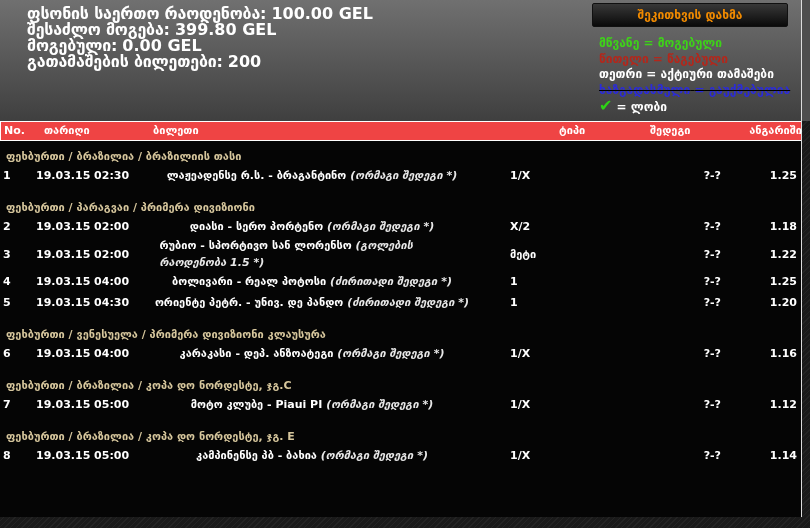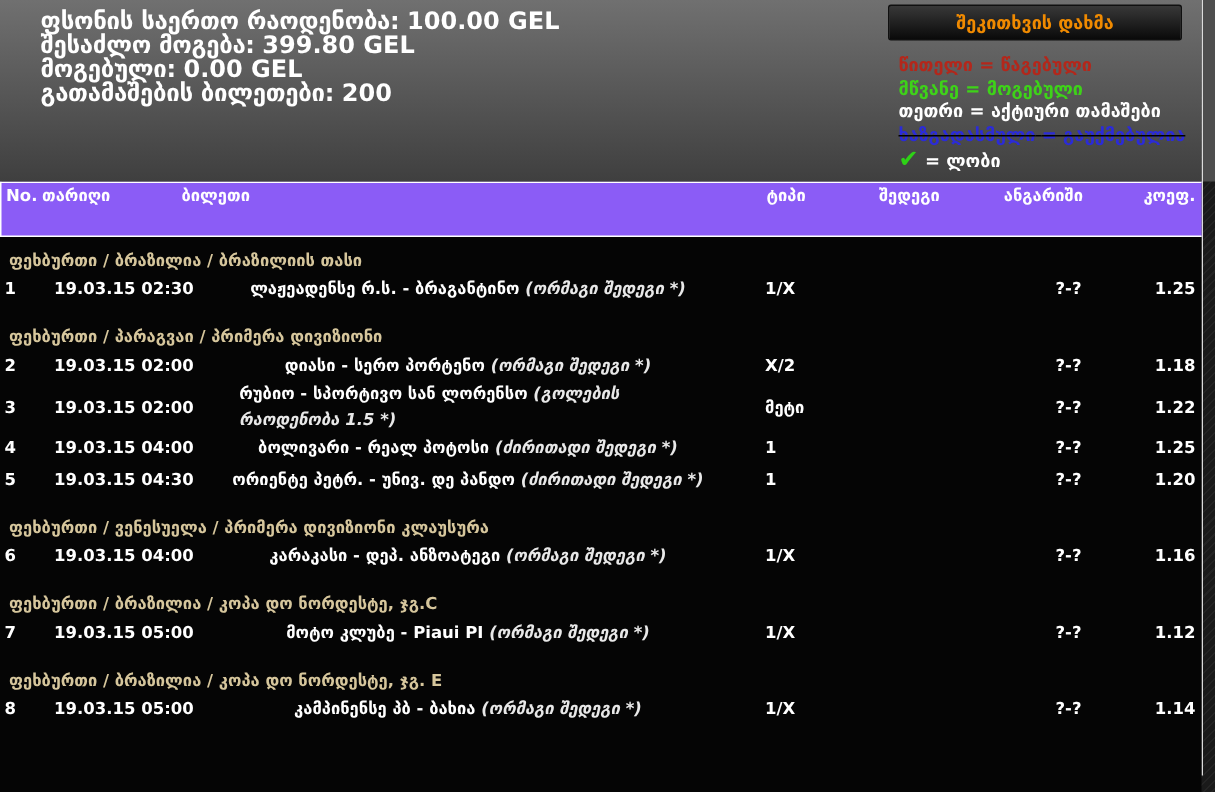--- a/index.html
+++ b/index.html
@@ -31,23 +31,23 @@
   }
 
   .legend { position:absolute; top:36px; left:599px; }
   .legend-line { font-size:12px; line-height:15.5px; font-weight:bold; white-space:nowrap; }
   .legend-line .desc { font-weight:bold; }
   .legend-line .term.check { font-size:16px; line-height:15px; }
 
   
   .grid-cols { display:grid; grid-template-columns:27px 92px 386px 76px 60px 80px 1fr; }
   .table-header {
-    height:37px; background:#8b5cf6;
+    height:20px; background:#ef4444;
     border-top:1px solid #fff; border-bottom:1px solid #fff; border-left:1px solid #fff;
-    color:#fff; font-weight:bold; font-size:11px; line-height:18px;
+    color:#fff; font-weight:bold; font-size:11px; line-height:18px;gap:16px;
   }
   .table-header .h-no { padding-left:3px; }
   .table-header .h-date { padding-left:0; }
   .table-header .h-ticket { padding-left:1px; }
   .table-header .h-type { padding-left:5px; }
   .table-header .h-result { padding-left:4px; }
   .table-header .h-account { text-align:right; }
   .table-header .h-coef { text-align:right; padding-right:4px; }
 
   .table-body { height:376px; background:#050505; overflow:hidden; }
@@ -90,26 +90,26 @@
       <div class="stat-line">
         <span class="lbl">გათამაშების ბილეთები:</span>
         <span class="val">200</span>
       </div>
     </div>
 
     <button class="help-btn" style="color: rgb(240, 138, 0);">შეკითხვის დახმა</button>
 
     <div class="legend">
       <div class="legend-line">
+        <span class="term" style="color: rgb(62, 210, 25);">მწვანე</span>
+        <span class="desc" style="color: rgb(62, 210, 25);">= მოგებული</span>
+      </div>
+      <div class="legend-line">
         <span class="term" style="color: rgb(179, 39, 27);">წითელი</span>
         <span class="desc" style="color: rgb(179, 39, 27);">= წაგებული</span>
-      </div>
-      <div class="legend-line">
-        <span class="term" style="color: rgb(62, 210, 25);">მწვანე</span>
-        <span class="desc" style="color: rgb(62, 210, 25);">= მოგებული</span>
       </div>
       <div class="legend-line">
         <span class="term" style="color: rgb(255, 255, 255);">თეთრი</span>
         <span class="desc" style="color: rgb(255, 255, 255);">= აქტიური თამაშები</span>
       </div>
       <div class="legend-line" style="text-decoration: line-through;">
         <span class="term" style="color: rgb(43, 43, 216);">ხაზგადასმული</span>
         <span class="desc" style="color: rgb(43, 43, 216);">= გაუქმებულია</span>
       </div>
       <div class="legend-line">

